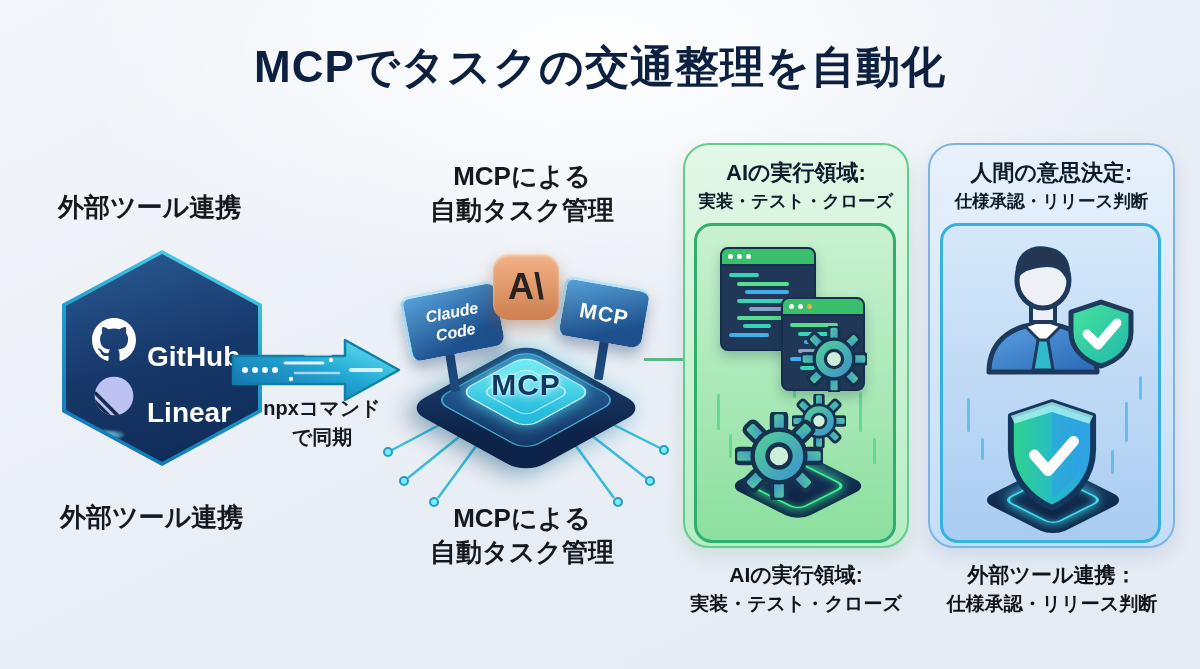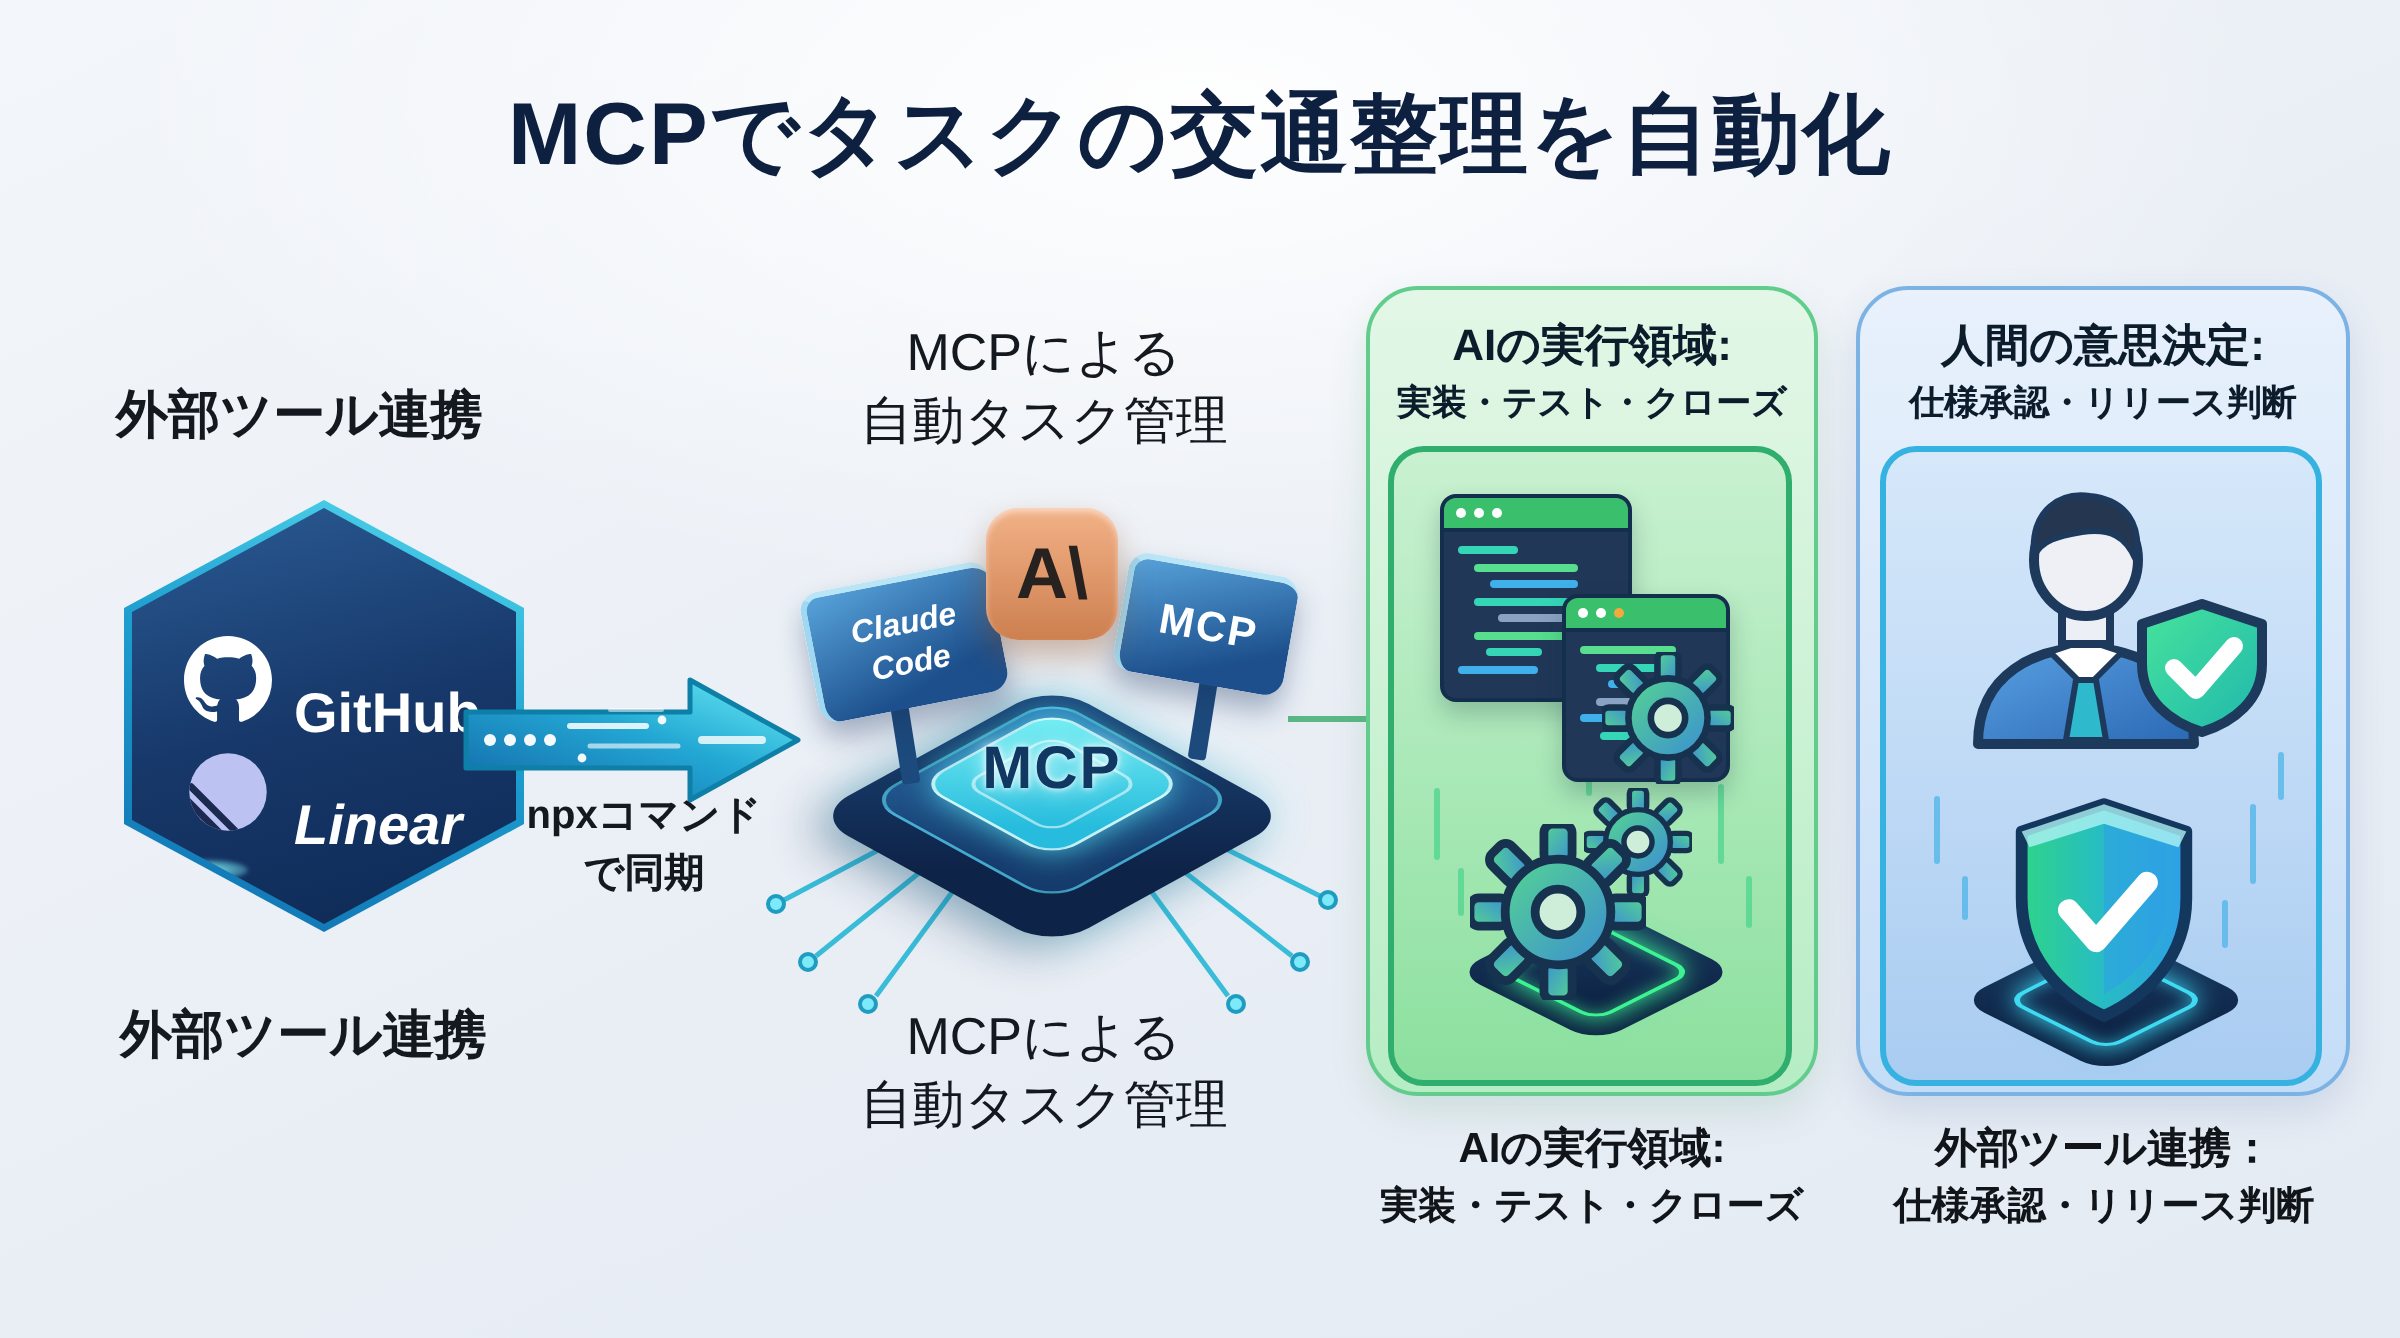--- a/index.html
+++ b/index.html
@@ -31,34 +31,34 @@
     background:linear-gradient(200deg,#55dbee 0%, #1d9ecf 45%, #0f6fb0 100%);
     filter:drop-shadow(0 10px 14px rgba(20,50,100,.30));
   }
   #hex-inner {
     position:absolute; left:4px; top:4px; width:192px; height:208px;
     clip-path:polygon(50% 0,100% 25%,100% 75%,50% 100%,0 75%,0 25%);
     background:linear-gradient(165deg,#2a5b94 0%, #17386a 50%, #0e2a55 100%);
   }
   .hex-row { position:absolute; left:26px; display:flex; align-items:center; gap:11px; }
   #hex-row-github { top:52px; }
-  #hex-row-linear { top:108px;font-style:italic; }
+  #hex-row-linear { top:108px; }
   .hex-row .logo { width:44px; height:44px; flex:none; }
   .hex-row .name { color:#fff; font-weight:800; font-size:28px;margin-top:35px; }
   .hex-glow { position:absolute; width:40px; height:10px; border-radius:50%;
     background:radial-gradient(ellipse,#7ef2ff,rgba(126,242,255,0)); filter:blur(1px); }
 
   
   #sync-arrow { position:absolute; left:231px; top:335px; width:172px; height:70px; }
   #sync-label { position:absolute; left:252px; top:394px; width:140px; text-align:center;
     font-size:20px; font-weight:800; color:#14181f; line-height:1.45; }
 
   
   .center-label { position:absolute; width:260px; text-align:center;
-    font-size:26px; font-weight:400; color:#14181f; line-height:1.3; }
+    font-size:26px; font-weight:700; color:#14181f; line-height:1.3; }
   #mcp-label-top { left:392px; top:160px; }
   #mcp-label-bottom { left:392px; top:502px; }
 
   
   #chip { position:absolute; left:392px; top:248px; width:268px; height:252px; }
   .diamond { position:absolute; transform:scaleY(.55) rotate(45deg); }
   #chip-base { left:49px; top:75px; width:170px; height:170px; border-radius:26px;
     background:linear-gradient(135deg,#1d4a7e 0%, #0e2348 70%);
     box-shadow:0 16px 28px rgba(15,35,75,.30), 0 0 26px rgba(55,215,235,.35); }
   #chip-mid { left:68px; top:86px; width:132px; height:132px; border-radius:20px;

